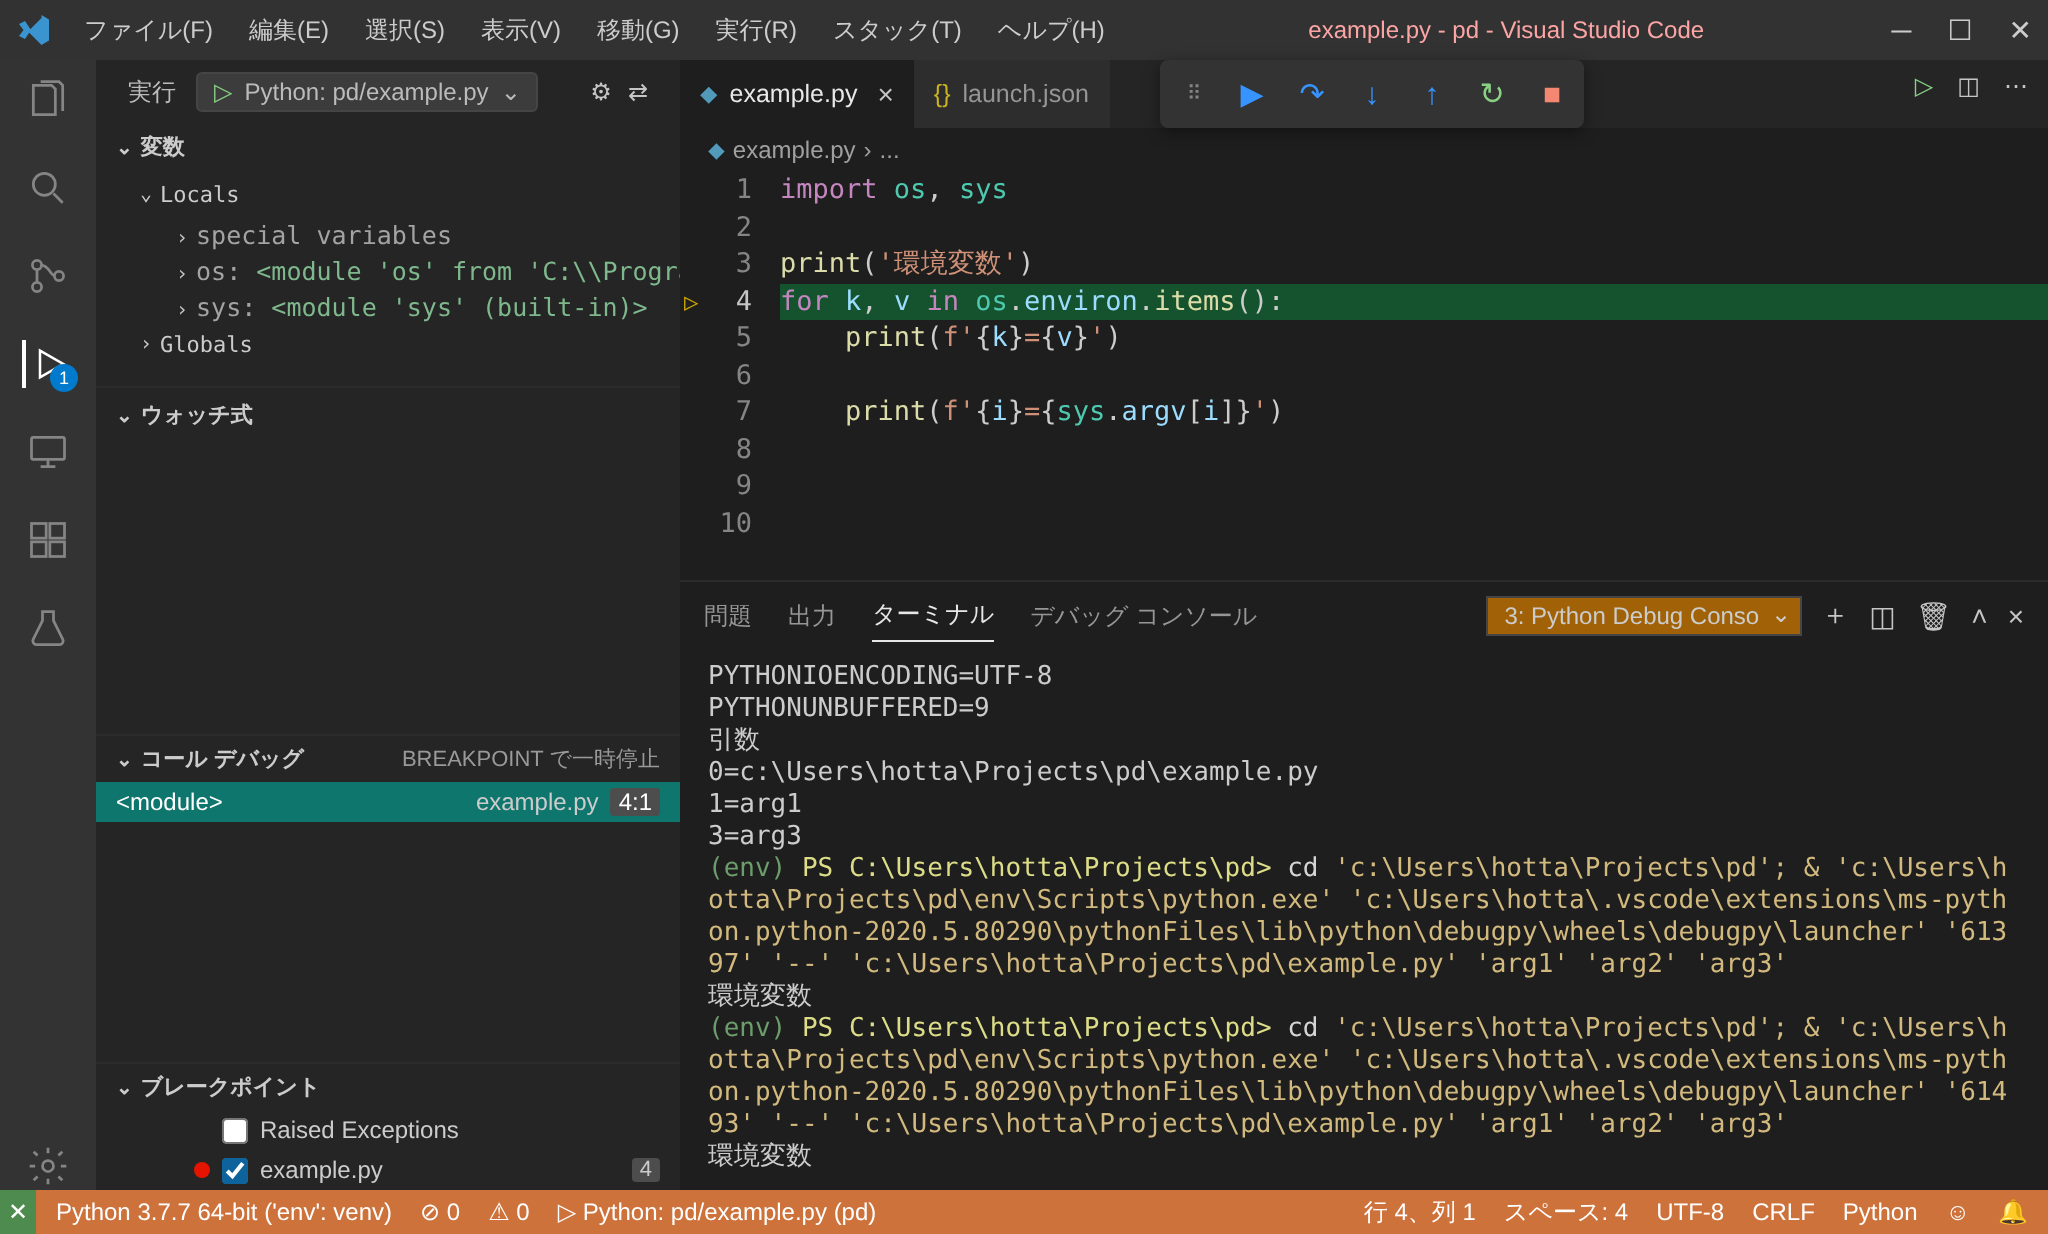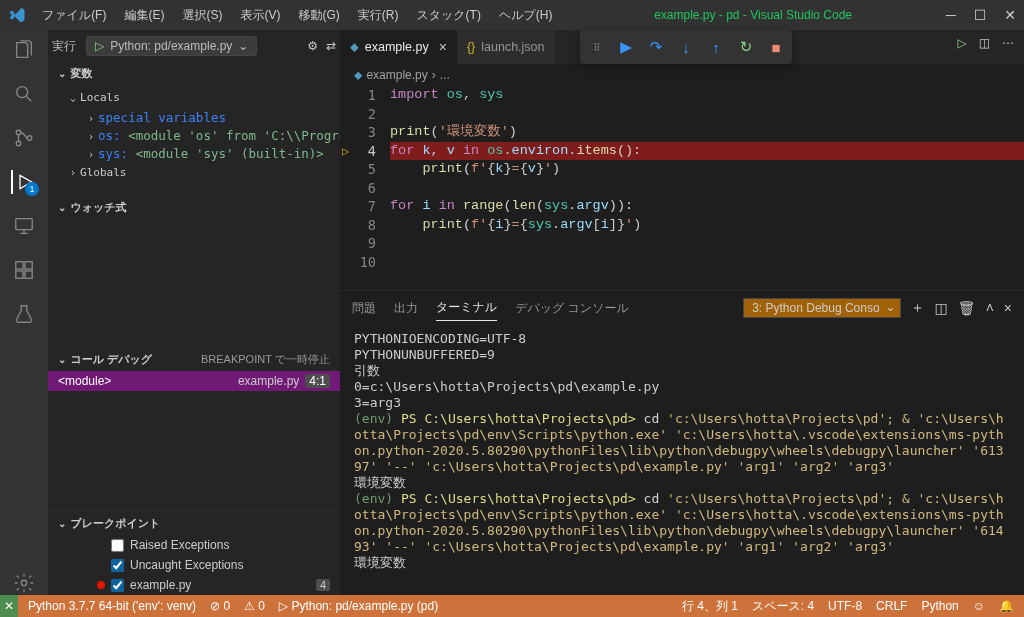--- a/index.html
+++ b/index.html
@@ -1,43 +1,43 @@
 <!DOCTYPE html>
 <html><head>
 <meta charset="utf-8">
 <style>
 * { margin: 0; padding: 0; box-sizing: border-box; }
 body { font-family: "Segoe UI", Meiryo, sans-serif; font-size: 12px; background: #1e1e1e; color: #cccccc; width: 1024px; height: 617px; overflow: hidden; }
 .titlebar { height: 30px; background: #323233; display: flex; align-items: center; padding: 0 8px; color: #cccccc; }
 .titlebar .logo { width: 18px; height: 18px; margin-right: 8px; }
 .titlebar .menus { display: flex; gap: 2px; }
 .titlebar .menus span { padding: 4px 8px; cursor: pointer; }
-.titlebar .title { flex: 1; text-align: center; color: #22c55e; }
+.titlebar .title { flex: 1; text-align: center; color: #fca5a5; }
 .titlebar .win-controls { display: flex; gap: 18px; margin-left: auto;}
 .titlebar .win-controls span { cursor: pointer; font-size:14px;}
 .main { display: flex; height: 565px; }
 .activitybar { width: 48px; background: #333333; display: flex; flex-direction: column; align-items: center; padding-top: 8px; gap: 20px; }
 .activitybar .ab-icon { width: 24px; height: 24px; color: #858585; cursor: pointer; display:flex; align-items:center; justify-content:center;}
 .activitybar .ab-icon.active { color: #ffffff; border-left: 2px solid #fff; margin-left:-2px; padding-left:2px;}
 .activitybar .ab-icon svg { width: 22px; height:22px; }
 .activitybar .spacer { flex: 1; }
 .sidebar { width: 292px; background: #252526; display: flex; flex-direction: column; overflow:hidden;}
-.sidebar-header { display: flex; align-items: center; padding: 6px 4px; color:#bbbbbb; font-size:12px; }
+.sidebar-header { display: flex; align-items: center; padding: 6px 16px; color:#bbbbbb; font-size:12px; }
 .sidebar-header .config { display:flex; align-items:center; gap:6px; background:#3c3c3c; border:1px solid #454545; padding:2px 8px; border-radius:3px; margin-left:10px;}
 .sidebar-header .icons { margin-left:auto; display:flex; gap:8px; color:#c5c5c5;}
 .section-title { display:flex; align-items:center; padding: 4px 10px; color:#cccccc; font-weight:bold; font-size:11px; cursor:pointer;}
 .section-title .chev { margin-right:4px; font-size:10px;}
 .section-title .right { margin-left:auto; font-weight:normal; color:#999;}
 .tree { padding: 2px 0; font-family: Consolas, monospace; font-size: 12.5px; color:#a77a9e;}
 .tree .row { padding: 1.5px 10px 1.5px 26px; white-space:nowrap; overflow:hidden; }
 .tree .row.lvl1 { padding-left: 40px;}
 .tree .row .chev { color:#c5c5c5; margin-right:4px; font-size:10px;}
-.tree .kw { color:#3b82f6;}
+.tree .kw { color:#a3a3a3;}
 .tree .val { color:#7eb88c;}
-.callstack-row { display:flex; padding:3px 10px; background:#701a75; color:#fff; font-size:12px;}
+.callstack-row { display:flex; padding:3px 10px; background:#0f766e; color:#fff; font-size:12px;}
 .callstack-row .file { margin-left:auto; color:#ccc;}
 .callstack-row .pos { background:#4d4d4d; padding:0 4px; margin-left:6px; border-radius:2px;}
 .bp-row { padding:3px 10px 3px 26px; display:flex; align-items:center; gap:6px; font-size:12px; color:#ccc;margin-left:37px;}
 .bp-row input { accent-color: #0e639c;}
 .bp-row .dot { width:8px; height:8px; border-radius:50%; background:#e51400; margin-left:-14px;}
 .bp-row .count { margin-left:auto; background:#4d4d4d; padding:0 4px; border-radius:2px; font-size:11px;}
 .editor-area { flex:1; display:flex; flex-direction:column; background:#1e1e1e; position:relative;}
 .tabs { height: 34px; background:#252526; display:flex; align-items:stretch;}
 .tab { display:flex; align-items:center; padding:0 10px; gap:6px; color:#969696; background:#2d2d2d; cursor:pointer; font-size:12.5px;}
 .tab.active { background:#1e1e1e; color:#e8e8e8;}
@@ -50,23 +50,23 @@
 .debug-toolbar .play{color:#3794ff;} .debug-toolbar .step{color:#3794ff;} .debug-toolbar .restart{color:#89d185;} .debug-toolbar .stop{color:#f48771;}
 .editor-actions { position:absolute; top:6px; right:10px; display:flex; gap:12px; z-index:4;}
 .editor-actions span { color:#c5c5c5; cursor:pointer;}
 .editor-actions .play{color:#89d185;}
 .breadcrumb { padding: 4px 14px; font-size:12px; color:#a0a0a0; display:flex; align-items:center; gap:4px;}
 .breadcrumb .fi{color:#519aba;}
 .code { flex:1; display:flex; font-family: Consolas, monospace; font-size:13.5px; line-height:18.5px; position:relative;}
 .gutter { width:50px; text-align:right; color:#858585; padding-right:14px; user-select:none;}
 .gutter .cur { color:#c6c6c6;}
 .gutter .bp-ind { position:absolute; left:2px; color:#cca700; font-size:12px;}
-.lines { flex:1;font-family:Liberation Mono, monospace;}
+.lines { flex:1;}
 .lines .line { white-space:pre;}
-.lines .hl { background:#7f1d1d;}
+.lines .hl { background:#14532d;}
 .tk-kw{color:#c586c0;} .tk-fn{color:#dcdcaa;} .tk-str{color:#ce9178;} .tk-id{color:#9cdcfe;} .tk-mod{color:#4ec9b0;}
 .panel { height:305px; border-top:1px solid #2b2b2b; display:flex; flex-direction:column; background:#1e1e1e;}
 .panel-tabs { display:flex; align-items:center; padding:4px 12px; gap:18px; font-size:12px; color:#969696;}
 .panel-tabs .pt { cursor:pointer; padding:4px 0;}
 .panel-tabs .pt.active { color:#e7e7e7; border-bottom:1px solid #e7e7e7;}
 .panel-tabs .right { margin-left:auto; display:flex; align-items:center; gap:10px;}
 .panel-tabs .dd { background:#a16207; border:1px solid #454545; padding:2px 20px 2px 8px; color:#ccc; position:relative; font-size:12px;}
 .panel-tabs .dd::after{content:"⌄"; position:absolute; right:4px; top:1px;}
 .panel-tabs .pi { color:#c5c5c5; cursor:pointer; font-size:14px;}
 .terminal { flex:1; padding:6px 14px; font-family: Consolas, monospace; font-size:13px; line-height:16px; color:#cccccc; overflow:hidden;}
@@ -210,24 +210,20 @@
     <div style="height:120px;"></div>
     <div class="section-title" style="border-top:1px solid #2b2b2b;">
         <span class="chev">⌄</span>
         <span>ブレークポイント</span>
       </div>
     <div class="bp-row">
         <input type="checkbox" style="">
         <span>Raised Exceptions</span>
       </div>
     <div class="bp-row">
-        <input type="checkbox" checked="" style="">
-        <span>Uncaught Exceptions</span>
-      </div>
-    <div class="bp-row">
         <span class="dot"></span>
         <input type="checkbox" checked="" style="">
         <span>example.py</span>
         <span class="count">4</span>
       </div>
   </div>
 
   <div class="editor-area">
     <div class="tabs">
       <div class="tab active">
@@ -277,21 +273,20 @@
           <div>9</div>
           <div>10</div>
       </div>
       <div class="lines">
         <div class="line"><span class="tk-kw">import</span> <span class="tk-mod">os</span>, <span class="tk-mod">sys</span></div>
         <div class="line"> </div>
         <div class="line"><span class="tk-fn">print</span>(<span class="tk-str">'環境変数'</span>)</div>
         <div class="line hl"><span class="tk-kw">for</span> <span class="tk-id">k</span>, <span class="tk-id">v</span> <span class="tk-kw">in</span> <span class="tk-mod">os</span>.<span class="tk-id">environ</span>.<span class="tk-fn">items</span>():</div>
         <div class="line">    <span class="tk-fn">print</span>(<span class="tk-str">f'</span>{<span class="tk-id">k</span>}<span class="tk-str">=</span>{<span class="tk-id">v</span>}<span class="tk-str">'</span>)</div>
         <div class="line"> </div>
-        <div class="line"><span class="tk-kw">for</span> <span class="tk-id">i</span> <span class="tk-kw">in</span> <span class="tk-fn">range</span>(<span class="tk-fn">len</span>(<span class="tk-mod">sys</span>.<span class="tk-id">argv</span>)):</div>
         <div class="line">    <span class="tk-fn">print</span>(<span class="tk-str">f'</span>{<span class="tk-id">i</span>}<span class="tk-str">=</span>{<span class="tk-mod">sys</span>.<span class="tk-id">argv</span>[<span class="tk-id">i</span>]}<span class="tk-str">'</span>)</div>
         <div class="line"> </div>
       </div>
     </div>
 
     <div class="panel">
       <div class="panel-tabs">
         <span class="pt">問題</span>
         <span class="pt">出力</span>
         <span class="pt active">ターミナル</span>
@@ -303,20 +298,21 @@
           <span class="pi">🗑</span>
           <span class="pi">˄</span>
           <span class="pi">×</span>
         </div>
       </div>
       <div class="terminal" id="terminal">
           <div>PYTHONIOENCODING=UTF-8</div>
           <div>PYTHONUNBUFFERED=9</div>
           <div>引数</div>
           <div>0=c:\Users\hotta\Projects\pd\example.py</div>
+          <div>1=arg1</div>
           <div>3=arg3</div>
           <div style="word-break: break-all;"><span class="ps-env">(env)</span> <span class="ps-path">PS C:\Users\hotta\Projects\pd&gt;</span><span class="ps-cmd"> cd </span><span class="ps-arg">'c:\Users\hotta\Projects\pd'; &amp; 'c:\Users\hotta\Projects\pd\env\Scripts\python.exe' 'c:\Users\hotta\.vscode\extensions\ms-python.python-2020.5.80290\pythonFiles\lib\python\debugpy\wheels\debugpy\launcher' '61397' '--' 'c:\Users\hotta\Projects\pd\example.py' 'arg1' 'arg2' 'arg3'</span></div>
           <div>環境変数</div>
           <div style="word-break: break-all;"><span class="ps-env">(env)</span> <span class="ps-path">PS C:\Users\hotta\Projects\pd&gt;</span><span class="ps-cmd"> cd </span><span class="ps-arg">'c:\Users\hotta\Projects\pd'; &amp; 'c:\Users\hotta\Projects\pd\env\Scripts\python.exe' 'c:\Users\hotta\.vscode\extensions\ms-python.python-2020.5.80290\pythonFiles\lib\python\debugpy\wheels\debugpy\launcher' '61493' '--' 'c:\Users\hotta\Projects\pd\example.py' 'arg1' 'arg2' 'arg3'</span></div>
           <div>環境変数</div>
         </div>
     </div>
   </div>
 </div>
 

